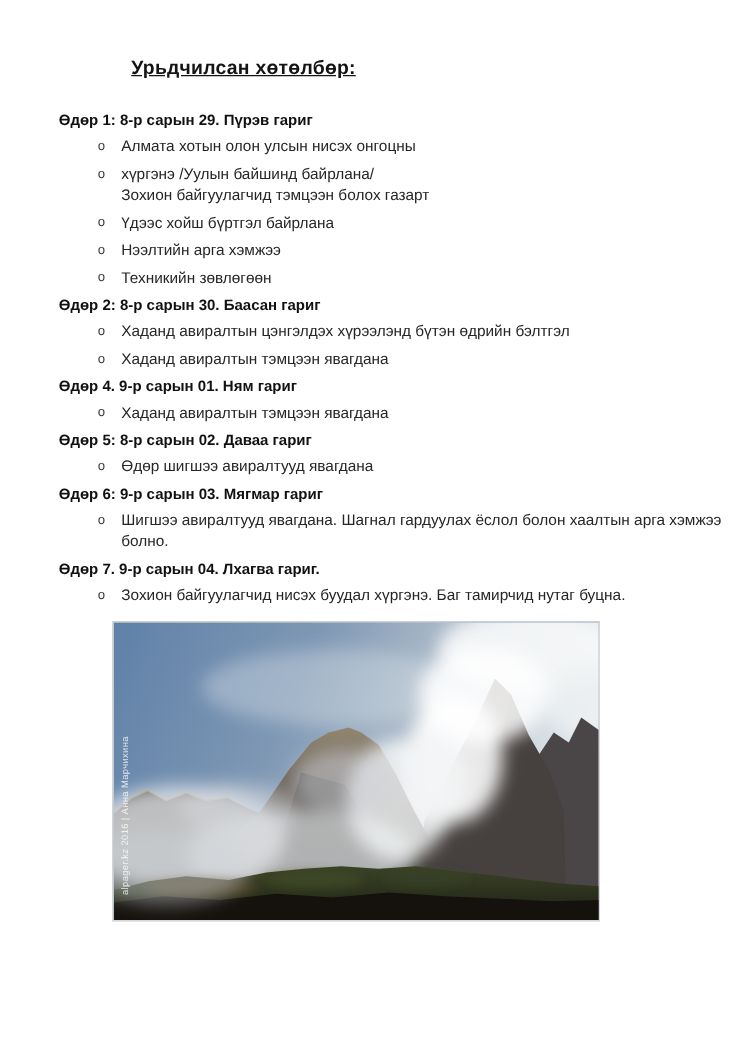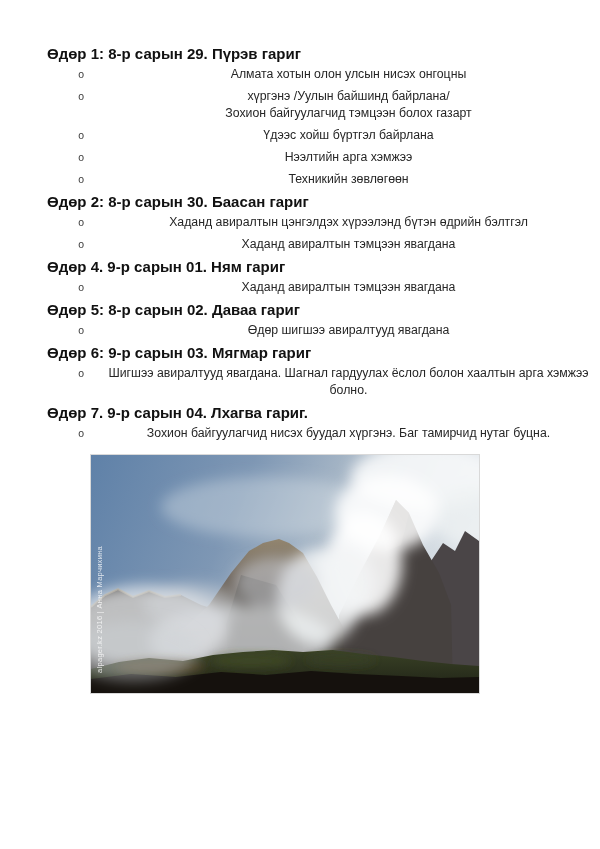--- a/index.html
+++ b/index.html
@@ -22,21 +22,21 @@
     font-size: 15.5px;
     line-height: 19px;
     font-weight: bold;
     text-decoration: underline;
     color: #141414;
     letter-spacing: 0.2px;
   }
   .day { margin: 0; }
   .day-heading {
     margin: 0 0 4px 0;
-    font-size: 15px;
+    font-size: 12px;
     line-height: 17px;
     font-weight: bold;
     color: #111111;
   }
   ul.bullets { list-style: none; margin: 0; padding: 0; }
   li.bullet {
     position: relative;
     margin: 0 0 5px 0;
     padding-left: 50px;
     font-size: 12.3px;
@@ -45,37 +45,38 @@
     max-width: 505px;
   }
   li.bullet .marker {
     position: absolute;
     left: 31px; top: 1px;
     font-family: "Liberation Mono", monospace;
     font-size: 10.5px;
     line-height: 16px;
     color: #3a3a3a;
   }
-  li.bullet .line { display: block; text-align: center; }
+  li.bullet .line { display: block; }
   .photo {
     position: relative;
     width: 390px; height: 240px;
     margin: 12px 0 0 43px;
     box-sizing: border-box;
     border: 1px solid #d9d9d9;
     overflow: hidden;
     background: #8fa3b8;
   }
   .photo svg { display: block; }
 </style>
 </head>
 <body>
 
 <div class="page">
 
+  <h1 class="doc-title">Урьдчилсан хөтөлбөр:</h1>
 
   <section class="day">
     <h2 class="day-heading">Өдөр 1: 8-р сарын 29. Пүрэв гариг</h2>
     <ul class="bullets">
       <li class="bullet">
         <span class="marker">o</span>
         <span class="line">Алмата хотын олон улсын нисэх онгоцны</span>
       </li>
       <li class="bullet">
         <span class="marker">o</span>

